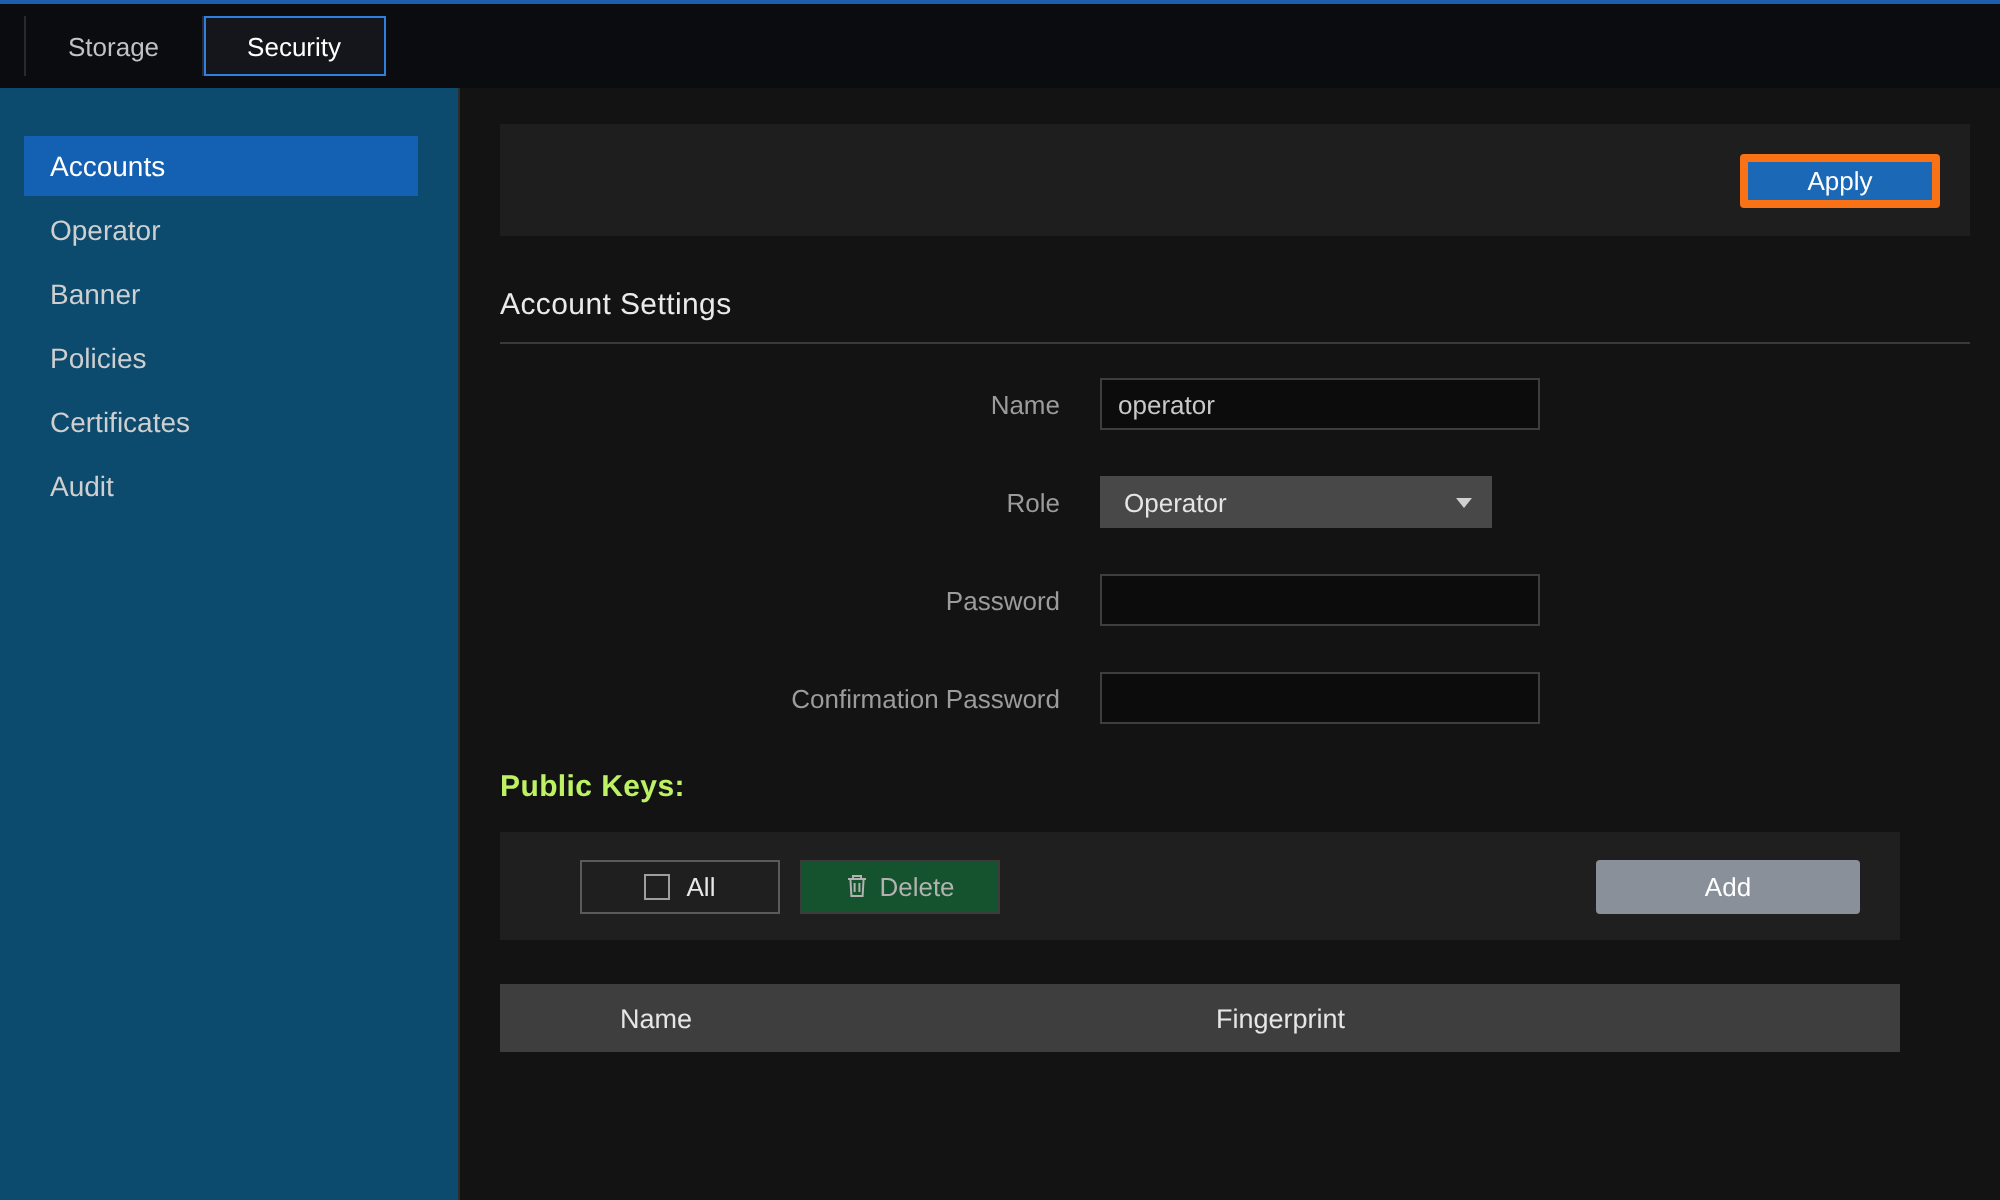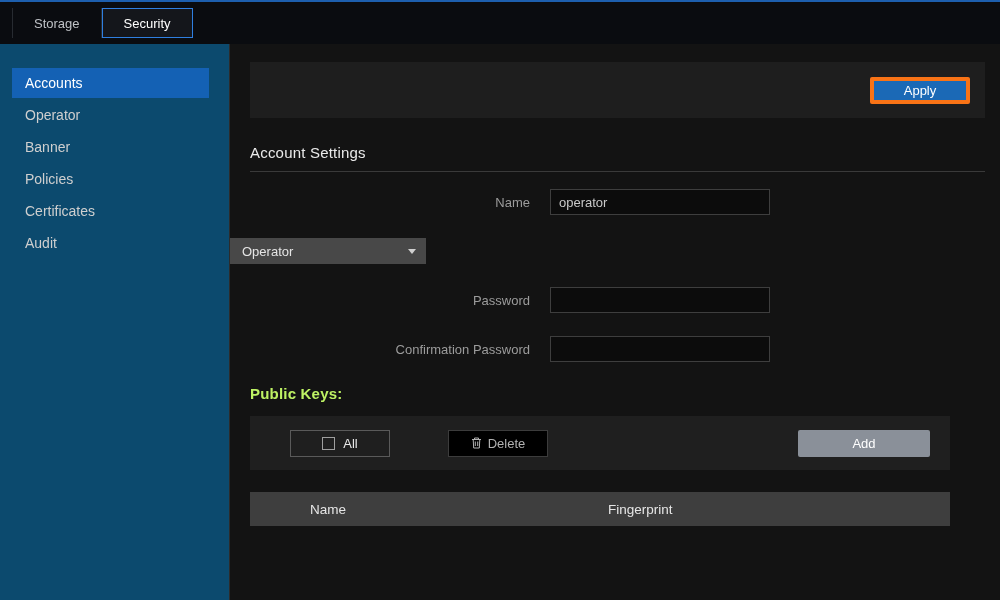--- a/index.html
+++ b/index.html
@@ -63,30 +63,30 @@
   }
   .caret {
     width:0; height:0;
     border-left:4px solid transparent; border-right:4px solid transparent;
     border-top:5px solid #d0d0d0;
   }
 
   .pk-title { margin:20px 0 0 20px; font-size:15px; font-weight:bold; color:#bef264; letter-spacing:0.2px; }
   .pk-toolbar {
     margin:14px 0 0 20px; width:700px; height:54px; background:#1f1f1f;
-    display:flex; align-items:center; padding:0 20px;gap:48px;
+    display:flex; align-items:center; padding:0 20px;
   }
   .btn-all {
     margin-left:20px; width:100px; height:27px; border:1px solid #5a5a5a; background:transparent;
     display:flex; align-items:center; justify-content:center; gap:8px;
     color:#e8e8e8; font-size:13px; cursor:pointer;
   }
   .checkbox { width:13px; height:13px; border:1px solid #9f9f9f; background:transparent; }
   .btn-delete {
-    margin-left:10px; width:100px; height:27px; background:#000000; border:1px solid #3c3c3c;
+    margin-left:10px; width:100px; height:27px; background:#14532d; border:1px solid #3c3c3c;
     display:flex; align-items:center; justify-content:center; gap:6px;
     color:#b2b2b2; font-size:13px; cursor:pointer;
   }
   .btn-add {
     margin-left:auto; width:132px; height:27px; background:#8a9099; border:none;
     color:#fff; font-size:13px; display:flex; align-items:center; justify-content:center;
     cursor:pointer; border-radius:2px;
   }
 
   .pk-header {
@@ -122,20 +122,21 @@
   <div class="section-title">Account Settings</div>
   <div class="rule"></div>
 
   <div class="form">
     <div class="form-row">
       <div class="form-label">Name</div>
       <input class="form-input" type="text" value="operator" style="">
     </div>
 
     <div class="form-row">
+      <div class="form-label">Role</div>
       <div class="select">
         <span>Operator</span>
         <span class="caret"></span>
       </div>
     </div>
 
     <div class="form-row">
       <div class="form-label">Password</div>
       <input class="form-input" type="password" value="" style="">
     </div>

